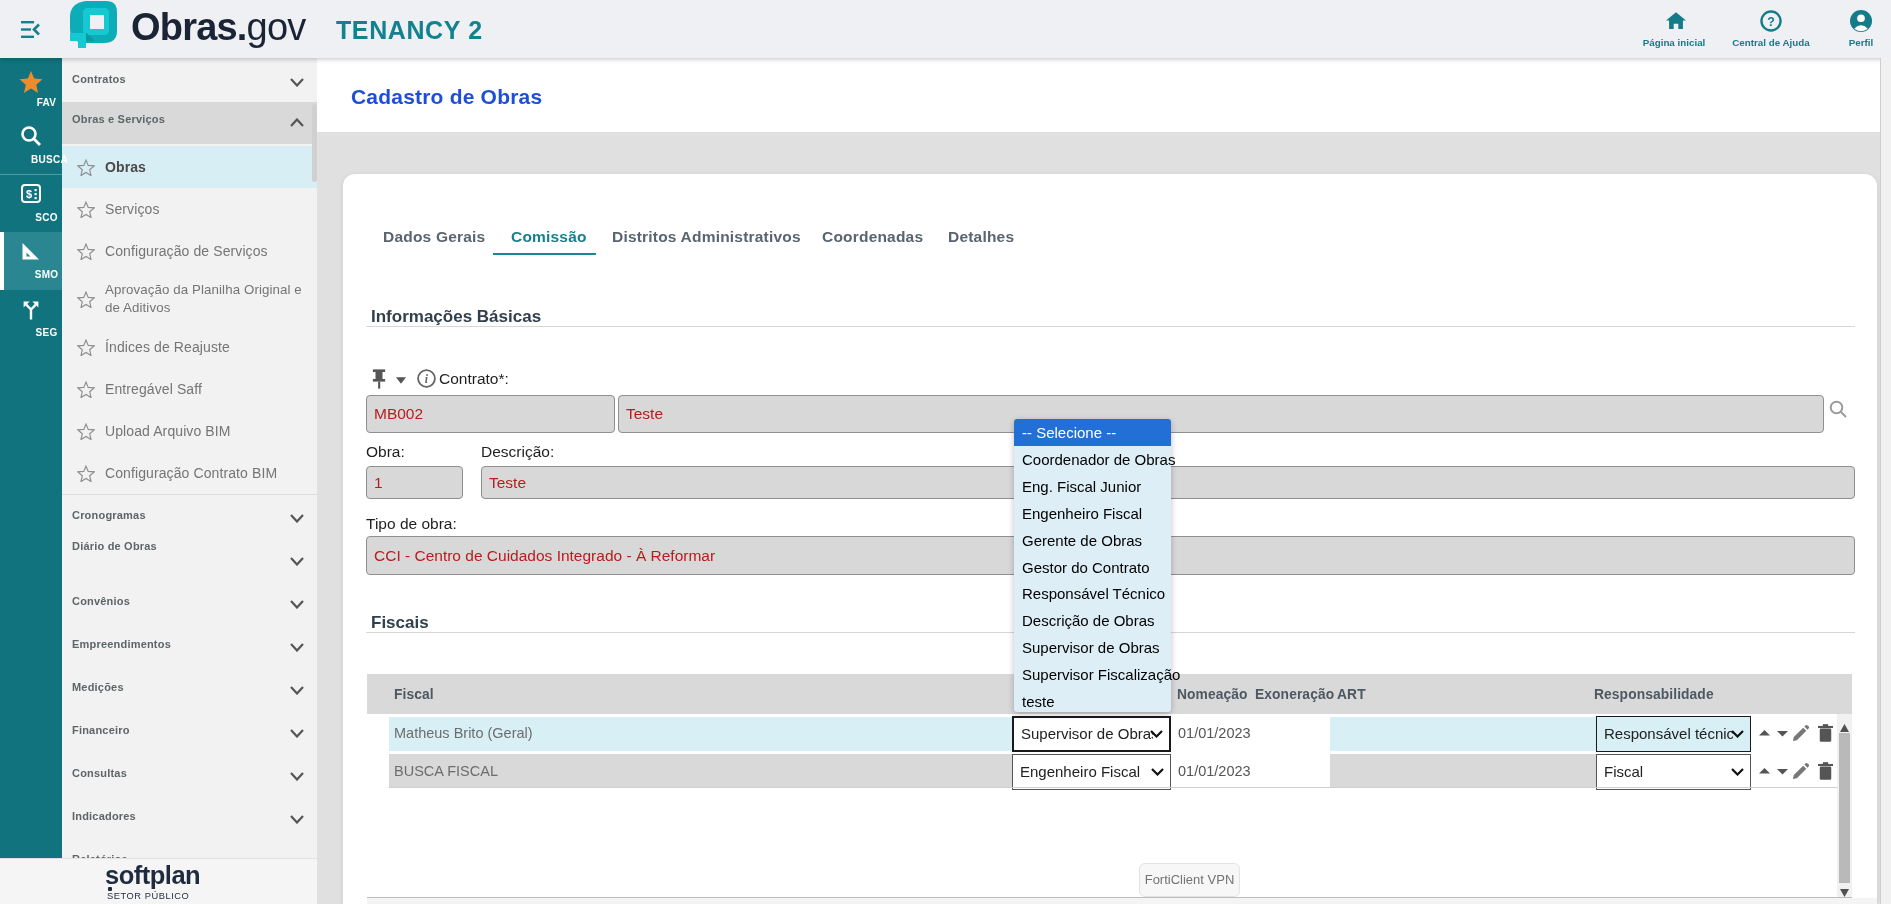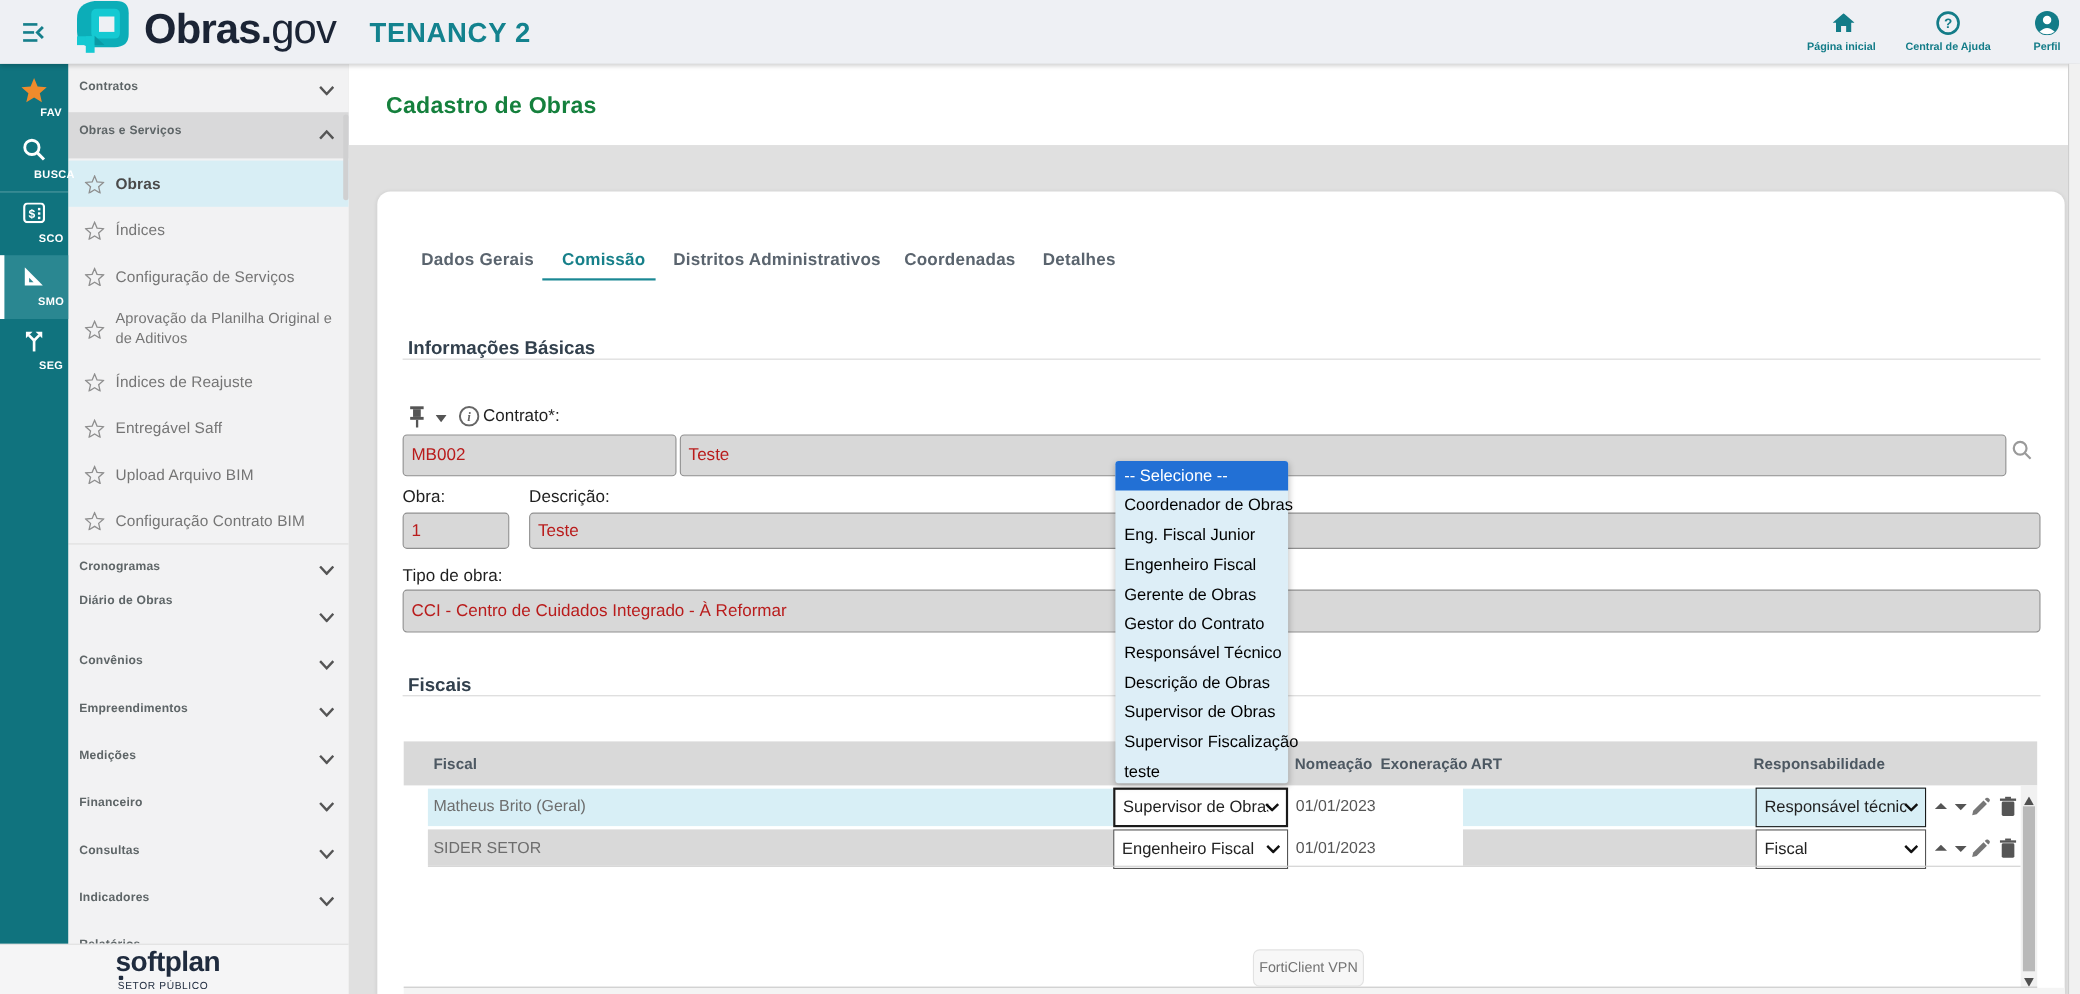--- a/index.html
+++ b/index.html
@@ -162,21 +162,21 @@
   <div class="mitem" style="top:88px;height:42px;background:#d8eef5">
     <svg class="star" width="18" height="17" viewBox="0 0 24 23">
         <path d="M12 1.5 L15 8.6 L23 9.3 L17 14.6 L18.8 22.4 L12 18.3 L5.2 22.4 L7 14.6 L1 9.3 L9 8.6 Z" fill="none" stroke="#8f8f8f" stroke-width="1.6"></path>
       </svg>
     <div class="txt" style="top:13px;font-weight:bold;color:#4a4a4a">Obras</div>
   </div>
   <div class="mitem" style="top:130px;height:42px">
     <svg class="star" width="18" height="17" viewBox="0 0 24 23">
         <path d="M12 1.5 L15 8.6 L23 9.3 L17 14.6 L18.8 22.4 L12 18.3 L5.2 22.4 L7 14.6 L1 9.3 L9 8.6 Z" fill="none" stroke="#8f8f8f" stroke-width="1.6"></path>
       </svg>
-    <div class="txt" style="top:13px">Índices</div>
+    <div class="txt" style="top:13px">Serviços</div>
   </div>
   <div class="mitem" style="top:172px;height:42px">
     <svg class="star" width="18" height="17" viewBox="0 0 24 23">
         <path d="M12 1.5 L15 8.6 L23 9.3 L17 14.6 L18.8 22.4 L12 18.3 L5.2 22.4 L7 14.6 L1 9.3 L9 8.6 Z" fill="none" stroke="#8f8f8f" stroke-width="1.6"></path>
       </svg>
     <div class="txt" style="top:13px">Configuração de Serviços</div>
   </div>
   <div class="mitem" style="top:214px;height:54px">
     <svg class="star" width="18" height="17" viewBox="0 0 24 23">
         <path d="M12 1.5 L15 8.6 L23 9.3 L17 14.6 L18.8 22.4 L12 18.3 L5.2 22.4 L7 14.6 L1 9.3 L9 8.6 Z" fill="none" stroke="#8f8f8f" stroke-width="1.6"></path>
@@ -265,21 +265,21 @@
   <div class="abs" style="left:250px;top:46px;width:5px;height:78px;background:#d0d0d1;border-radius:2.5px"></div>
 </div>
 
 <div id="footer">
   <div class="abs" style="left:105px;top:2px;font-size:25.5px;font-weight:bold;color:#1f2b3e;letter-spacing:-0.5px">softplan</div>
   <div class="abs" style="left:108px;top:28px;width:4px;height:4px;background:#1f2b3e;border-radius:1px"></div>
   <div class="abs" style="left:107px;top:32px;font-size:9.3px;color:#232f42;letter-spacing:0.55px">SETOR PÚBLICO</div>
 </div>
 
 <div id="topband">
-  <div class="abs" style="left:34px;top:27px;font-size:21px;font-weight:bold;color:#15803d;letter-spacing:0.2px">Cadastro de Obras</div>
+  <div class="abs" style="left:34px;top:27px;font-size:21px;font-weight:bold;color:#1d4ed8;letter-spacing:0.2px">Cadastro de Obras</div>
 </div>
 <div id="graybg"></div>
 <div id="card"></div>
 <div id="vscroll"></div>
 
 <div class="tab" style="left:383px">Dados Gerais</div>
 <div class="tab" style="left:511px;color:#17808a">Comissão</div>
 <div class="abs" style="left:493px;top:253px;width:103px;height:2px;background:#1a8894"></div>
 <div class="tab" style="left:612px">Distritos Administrativos</div>
 <div class="tab" style="left:822px">Coordenadas</div>
@@ -343,21 +343,21 @@
 <div class="rowtxt" style="left:1178px;top:725px;color:#555">01/01/2023</div>
 <div class="sel" style="left:1596px;top:716px;width:155px;height:36px;border:1.5px solid #1a1a1a;background:#d8eff6;line-height:33px">
     <span style="display:block;margin-right:17px;overflow:hidden;white-space:nowrap">Responsável técnico</span>
     <svg style="position:absolute;right:6px;top:50%;margin-top:-4px" width="13" height="8" viewBox="0 0 13 8">
       <path d="M1 1 L6.5 6.5 L12 1" fill="none" stroke="#111" stroke-width="2.2"></path>
     </svg>
   </div>
 
 <div class="abs" style="left:389px;top:754px;width:623px;height:33px;background:#d9d9d9"></div>
 <div class="abs" style="left:1330px;top:754px;width:266px;height:33px;background:#d9d9d9"></div>
-<div class="rowtxt" style="left:394px;top:763px">SIDER SETOR</div>
+<div class="rowtxt" style="left:394px;top:763px">BUSCA FISCAL</div>
 <div class="sel" style="left:1012px;top:754px;width:159px;height:36px;border:1px solid #555;line-height:34px">
     <span style="display:block;margin-right:24px;overflow:hidden;white-space:nowrap">Engenheiro Fiscal</span>
     <svg style="position:absolute;right:6px;top:50%;margin-top:-4px" width="13" height="8" viewBox="0 0 13 8">
       <path d="M1 1 L6.5 6.5 L12 1" fill="none" stroke="#111" stroke-width="2.2"></path>
     </svg>
   </div>
 <div class="abs" style="left:1173px;top:754px;width:157px;height:33px;background:#fff"></div>
 <div class="rowtxt" style="left:1178px;top:763px;color:#555">01/01/2023</div>
 <div class="sel" style="left:1596px;top:754px;width:155px;height:36px;border:1px solid #555;line-height:34px">
     <span style="display:block;margin-right:24px;overflow:hidden;white-space:nowrap">Fiscal</span>

